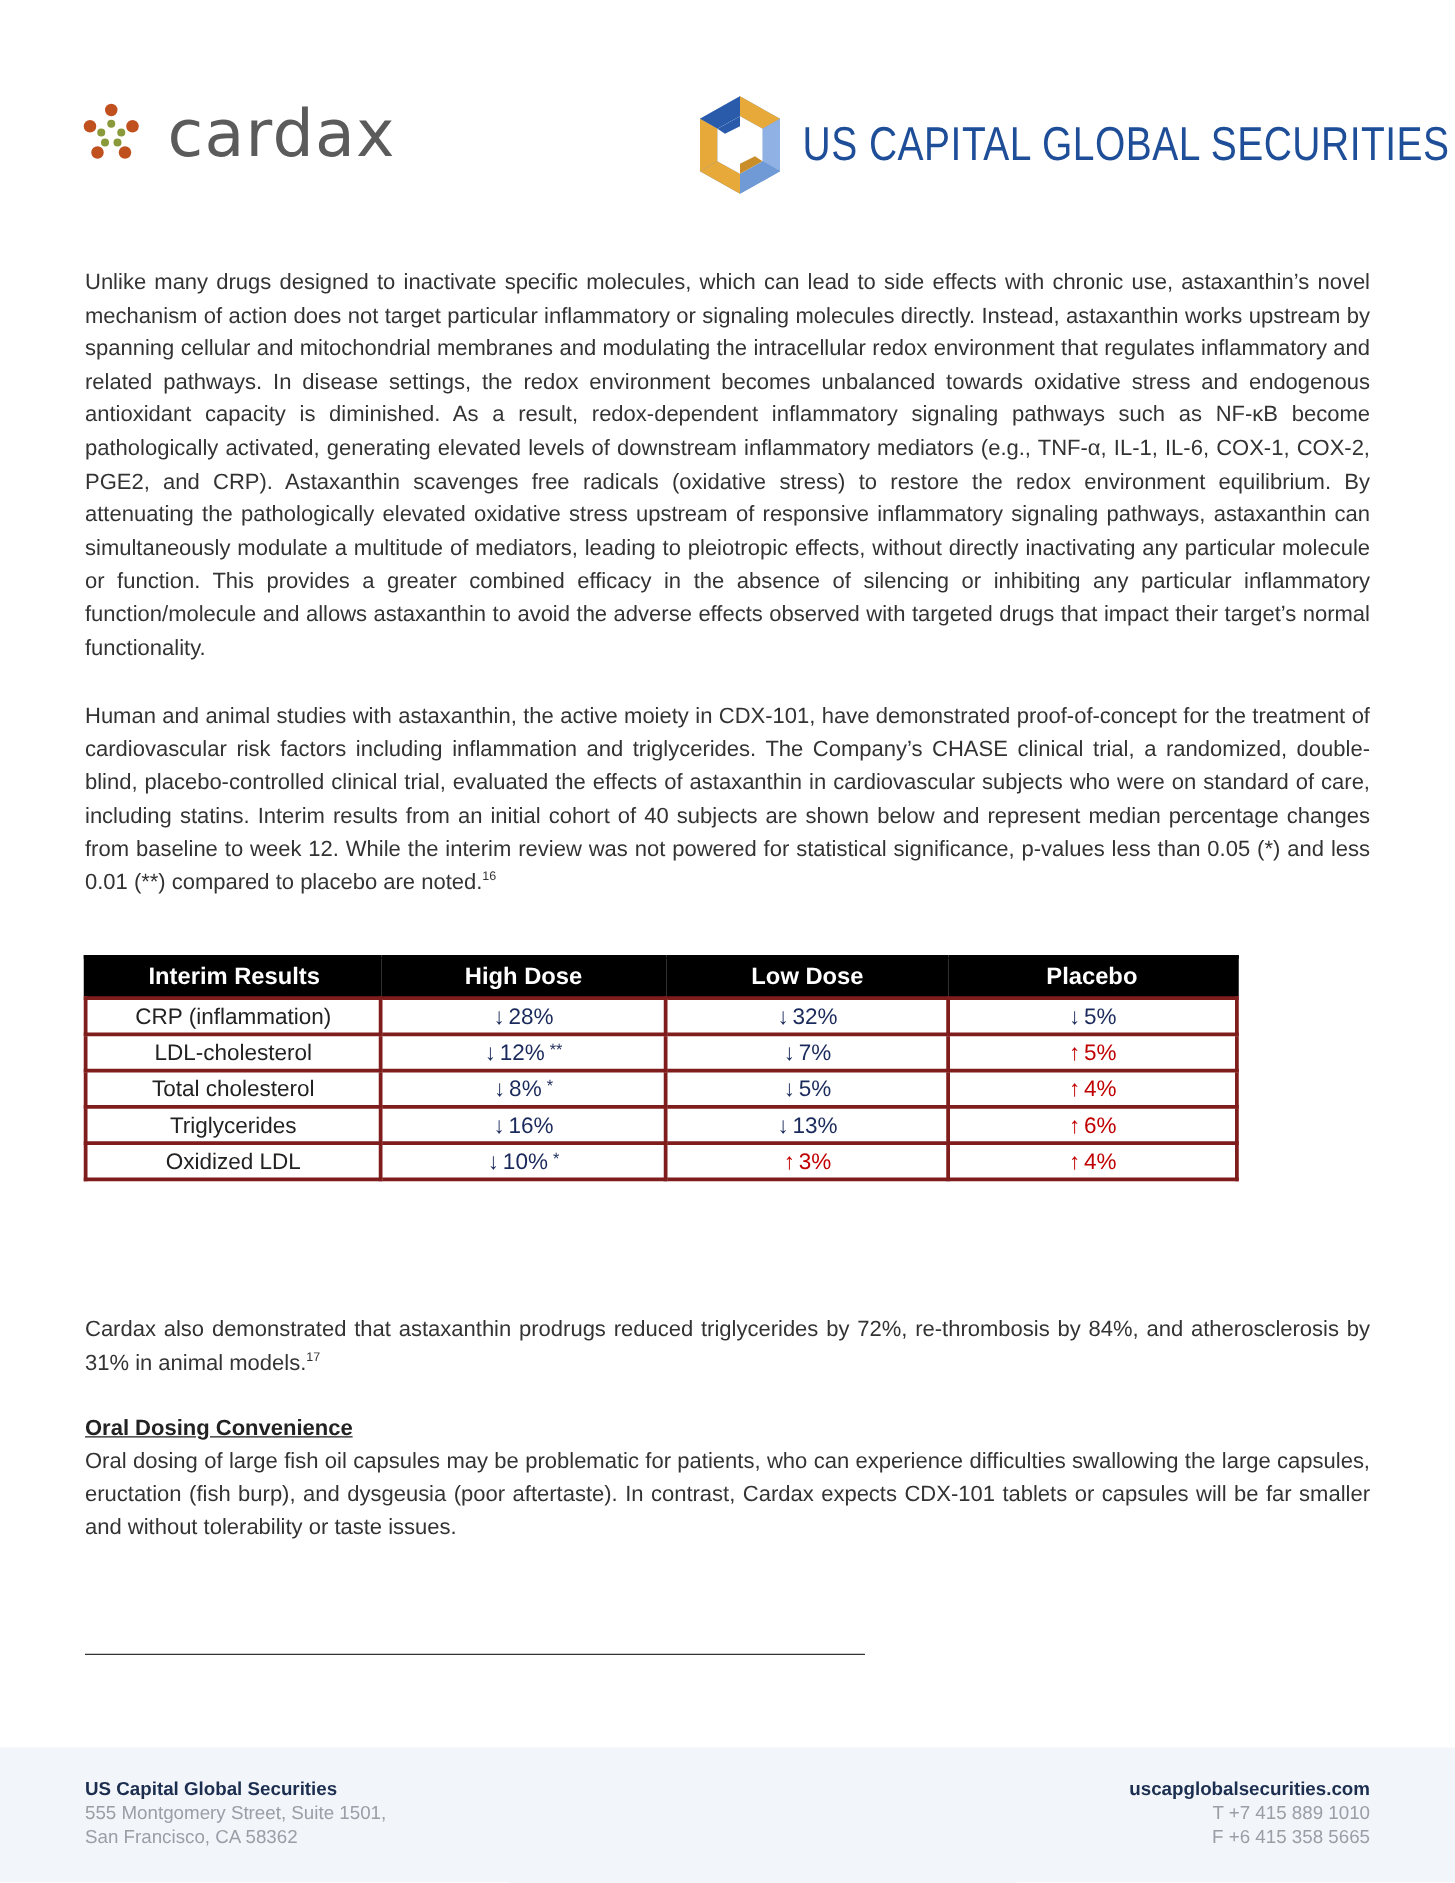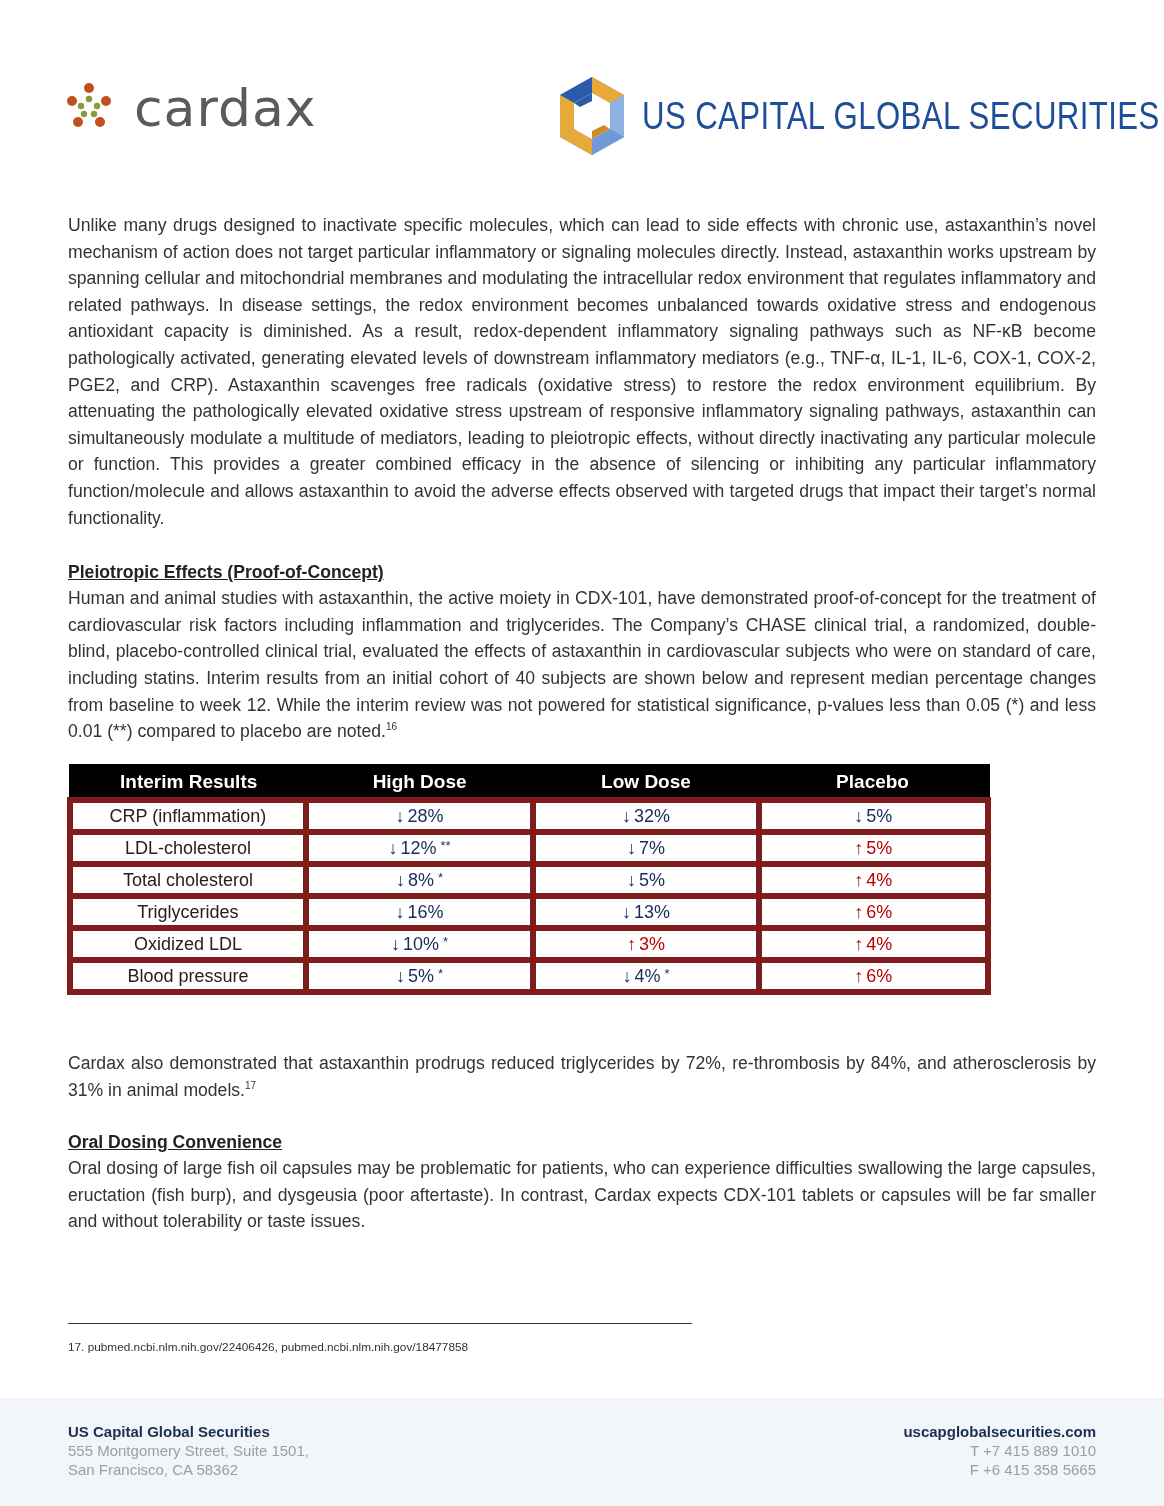--- a/index.html
+++ b/index.html
@@ -18,21 +18,21 @@
 
   
   .content { position: absolute; left: 68px; top: 212px; width: 1028px; }
   p.body { margin: 0; font-size: 17.6px; line-height: 26.6px; text-align: justify; color: #333; }
   h2.sec { margin: 0; font-size: 17.6px; line-height: 26px; font-weight: bold; text-decoration: underline; color: #222; }
   sup { font-size: 10px; vertical-align: super; line-height: 0; }
 
   
   table.results { position: absolute; left: 67px; top: 764px; width: 924px; border-collapse: collapse; border: 3px solid #000; }
   table.results th { background: #000; color: #fff; font-weight: bold; font-size: 19px; height: 30px; padding: 0; text-align: center; }
-  table.results td { border: 6px solid #7f1d1d; height: 26px; padding: 0; text-align: center; font-size: 18px; color: #222; }
+  table.results td { border: 3px solid #7f1d1d; height: 26px; padding: 0; text-align: center; font-size: 18px; color: #222; }
   table.results td.metric { color: #222; }
   .dn { color: #1b2a5c; }
   .up { color: #c00000; }
   .arr { font-weight: bold; margin-right: 3px; }
   .sig { font-size: 13px; vertical-align: top; margin-left: 4px; }
 
   
   .fn-rule { position: absolute; left: 68px; top: 1323px; width: 624px; height: 1px; background: #333; }
   .fns { position: absolute; left: 68px; top: 1338px; font-size: 11.8px; line-height: 19px; color: #333; }
 
@@ -76,21 +76,20 @@
       <polygon points="54,54 36,64 36,56 48,50" fill="#c98d2a"></polygon>
     </svg>
     <span class="uscg-word">US CAPITAL GLOBAL SECURITIES</span>
   </div>
 </div>
 
 <div class="content">
   <p class="body">Unlike many drugs designed to inactivate specific molecules, which can lead to side effects with chronic use, astaxanthin’s novel mechanism of action does not target particular inflammatory or signaling molecules directly. Instead, astaxanthin works upstream by spanning cellular and mitochondrial membranes and modulating the intracellular redox environment that regulates inflammatory and related pathways. In disease settings, the redox environment becomes unbalanced towards oxidative stress and endogenous antioxidant capacity is diminished. As a result, redox-dependent inflammatory signaling pathways such as NF-κB become pathologically activated, generating elevated levels of downstream inflammatory mediators (e.g., TNF-α, IL-1, IL-6, COX-1, COX-2, PGE2, and CRP). Astaxanthin scavenges free radicals (oxidative stress) to restore the redox environment equilibrium. By attenuating the pathologically elevated oxidative stress upstream of responsive inflammatory signaling pathways, astaxanthin can simultaneously modulate a multitude of mediators, leading to pleiotropic effects, without directly inactivating any particular molecule or function. This provides a greater combined efficacy in the absence of silencing or inhibiting any particular inflammatory function/molecule and allows astaxanthin to avoid the adverse effects observed with targeted drugs that impact their target’s normal functionality.</p>
 
   <div style="height:28px"></div>
-  <h2 class="sec">Pleiotropic Effects (Proof-of-Concept)</h2>
   <p class="body"><span>Human and animal studies with astaxanthin, the active moiety in CDX-101, have demonstrated proof-of-concept for the treatment of cardiovascular risk factors including inflammation and triglycerides. The Company’s CHASE clinical trial, a randomized, double-blind, placebo-controlled clinical trial, evaluated the effects of astaxanthin in cardiovascular subjects who were on standard of care, including statins. Interim results from an initial cohort of 40 subjects are shown below and represent median percentage changes from baseline to week 12. While the interim review was not powered for statistical significance, p-values less than 0.05 (*) and less 0.01 (**) compared to placebo are noted.</span><sup>16</sup></p>
 </div>
 
 <table class="results">
   <colgroup>
     <col style="width:258px">
       <col style="width:258px">
       <col style="width:258px">
       <col style="width:259px">
   </colgroup>
@@ -126,40 +125,33 @@
         <td><span class="arr dn">↓</span><span class="dn">16%</span></td>
         <td><span class="arr dn">↓</span><span class="dn">13%</span></td>
         <td><span class="arr up">↑</span><span class="up">6%</span></td>
       </tr>
       <tr>
         <td class="metric">Oxidized LDL</td>
         <td><span class="arr dn">↓</span><span class="dn">10%</span><span class="sig dn">*</span></td>
         <td><span class="arr up">↑</span><span class="up">3%</span></td>
         <td><span class="arr up">↑</span><span class="up">4%</span></td>
       </tr>
-      <tr>
-        <td class="metric">Blood pressure</td>
-        <td><span class="arr dn">↓</span><span class="dn">5%</span><span class="sig dn">*</span></td>
-        <td><span class="arr dn">↓</span><span class="dn">4%</span><span class="sig dn">*</span></td>
-        <td><span class="arr up">↑</span><span class="up">6%</span></td>
-      </tr>
     </tbody>
 </table>
 
 <div class="content" style="top:1024px">
   <div style="height:26px"></div>
   <p class="body"><span>Cardax also demonstrated that astaxanthin prodrugs reduced triglycerides by 72%, re-thrombosis by 84%, and atherosclerosis by 31% in animal models.</span><sup>17</sup></p>
   <div style="height:26px"></div>
   <h2 class="sec">Oral Dosing Convenience</h2>
   <p class="body">Oral dosing of large fish oil capsules may be problematic for patients, who can experience difficulties swallowing the large capsules, eructation (fish burp), and dysgeusia (poor aftertaste). In contrast, Cardax expects CDX-101 tablets or capsules will be far smaller and without tolerability or taste issues.</p>
 </div>
 
 <div class="fn-rule"></div>
 <div class="fns">
-  <div>17. pubmed.ncbi.nlm.nih.gov/22406426, pubmed.ncbi.nlm.nih.gov/18477858</div>
 </div>
 
 <div class="footer">
   <div class="f-left">
     <div class="f-strong">US Capital Global Securities</div>
     <div class="f-muted">555 Montgomery Street, Suite 1501,</div>
     <div class="f-muted">San Francisco, CA 58362</div>
   </div>
   <div class="f-right">
     <div class="f-strong">uscapglobalsecurities.com</div>

